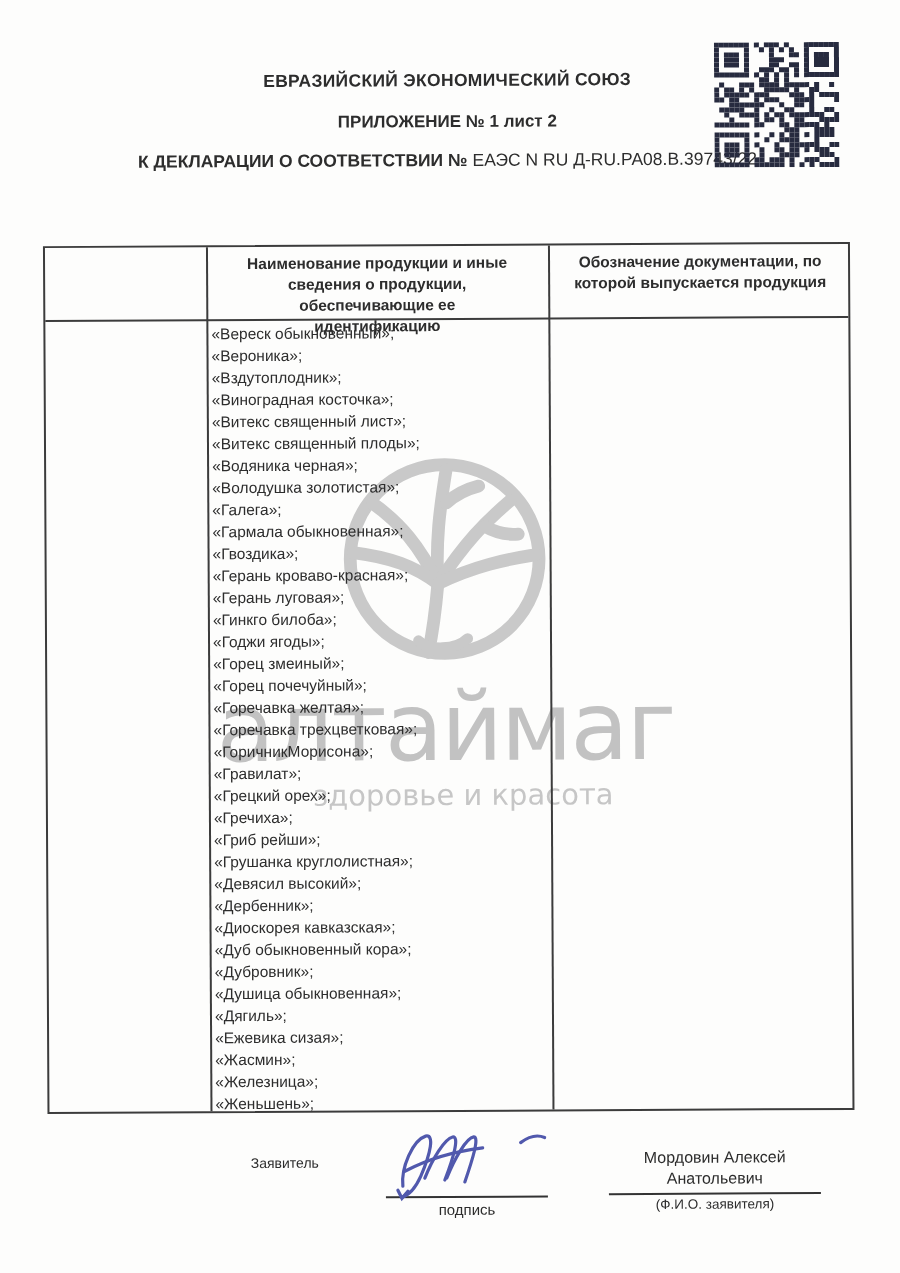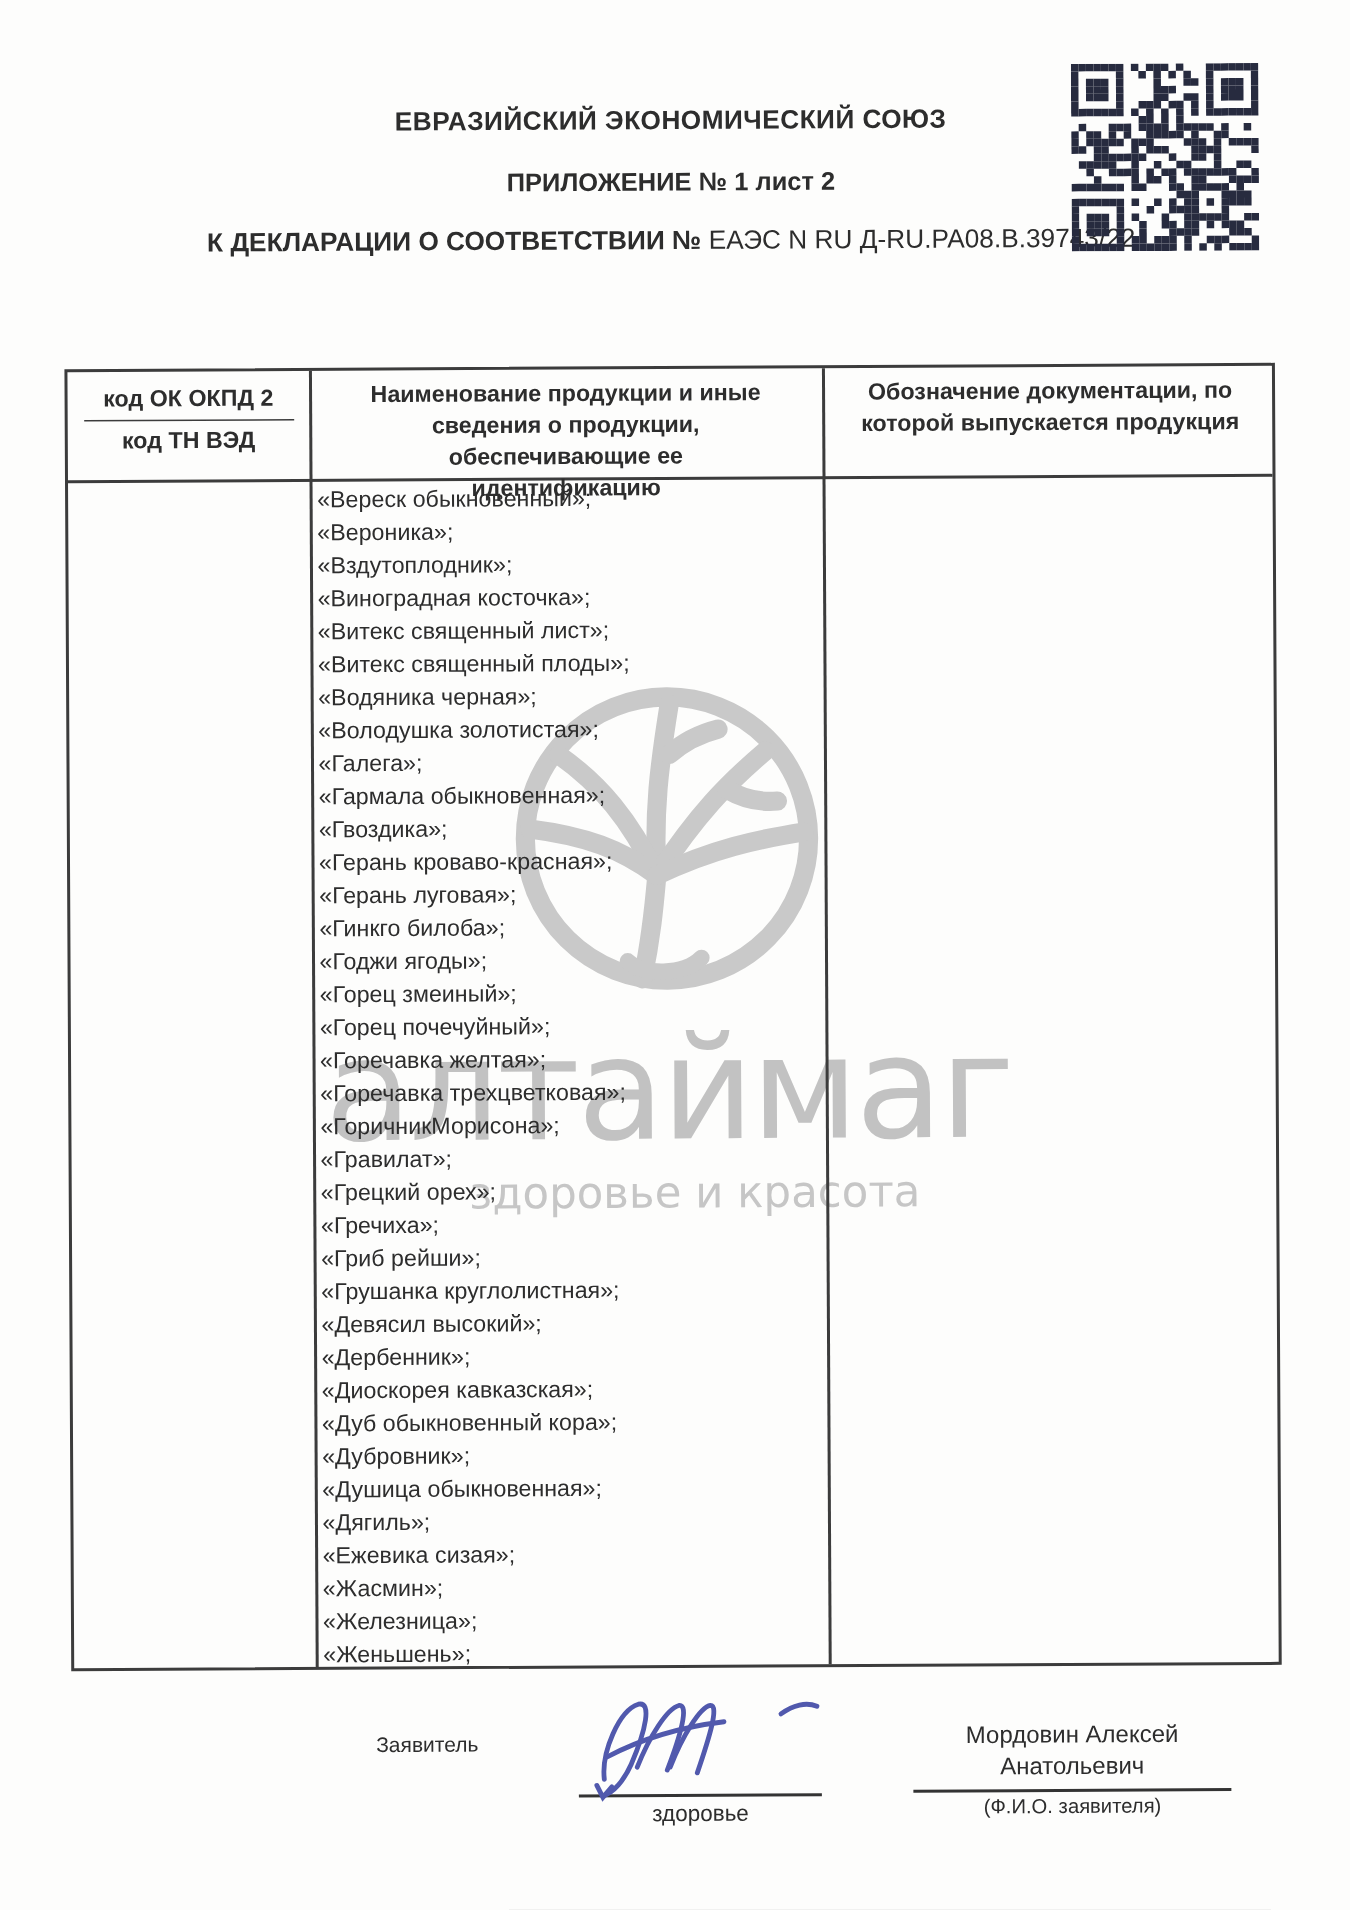--- a/index.html
+++ b/index.html
@@ -419,25 +419,20 @@
           <rect x="115" y="120" width="5" height="5"></rect>
           <rect x="120" y="120" width="5" height="5"></rect>
         </g>
       </svg>
 
     <div class="tbl">
       <div class="vline v1"></div>
       <div class="vline v2"></div>
       <div class="hline"></div>
 
-      <div class="th th-c1">
-        <div>код ОК ОКПД 2</div>
-        <div class="c1-line"></div>
-        <div>код ТН ВЭД</div>
-      </div>
       <div class="th th-c2">
         <div class="inner">Наименование продукции и иные сведения о продукции, обеспечивающие ее идентификацию</div>
       </div>
       <div class="th th-c3">
         <div class="inner">Обозначение документации, по которой выпускается продукция</div>
       </div>
 
       <div class="plist">
           <div>«Вереск обыкновенный»;</div>
           <div>«Вероника»;</div>
@@ -484,21 +479,21 @@
       <g fill="none" stroke="var(--signature_ink,#5159ad)" stroke-width="3.2" stroke-linecap="round">
         <path d="M28,60 C26,42 38,14 51,10 C60,8 56,27 46,50 C41,61 34,69 27,71"></path>
         <path d="M23,64 L27,72 L33,65"></path>
         <path d="M50,52 C58,32 70,13 78,11 C85,10 79,31 70,54"></path>
         <path d="M72,52 C80,32 92,12 99,11 C105,11 98,33 90,56"></path>
         <path d="M30,45 C55,32 82,25 108,22"></path>
         <path d="M146,17 C154,11 163,9 170,12"></path>
       </g>
     </svg>
     <div class="sig-line"></div>
-    <div class="sig-cap">здоровье</div>
+    <div class="sig-cap">подпись</div>
 
     <div class="name-blk">
       <div>Мордовин Алексей</div>
       <div>Анатольевич</div>
     </div>
     <div class="name-line"></div>
     <div class="name-cap">(Ф.И.О. заявителя)</div>
 
   </div>
 </div>

